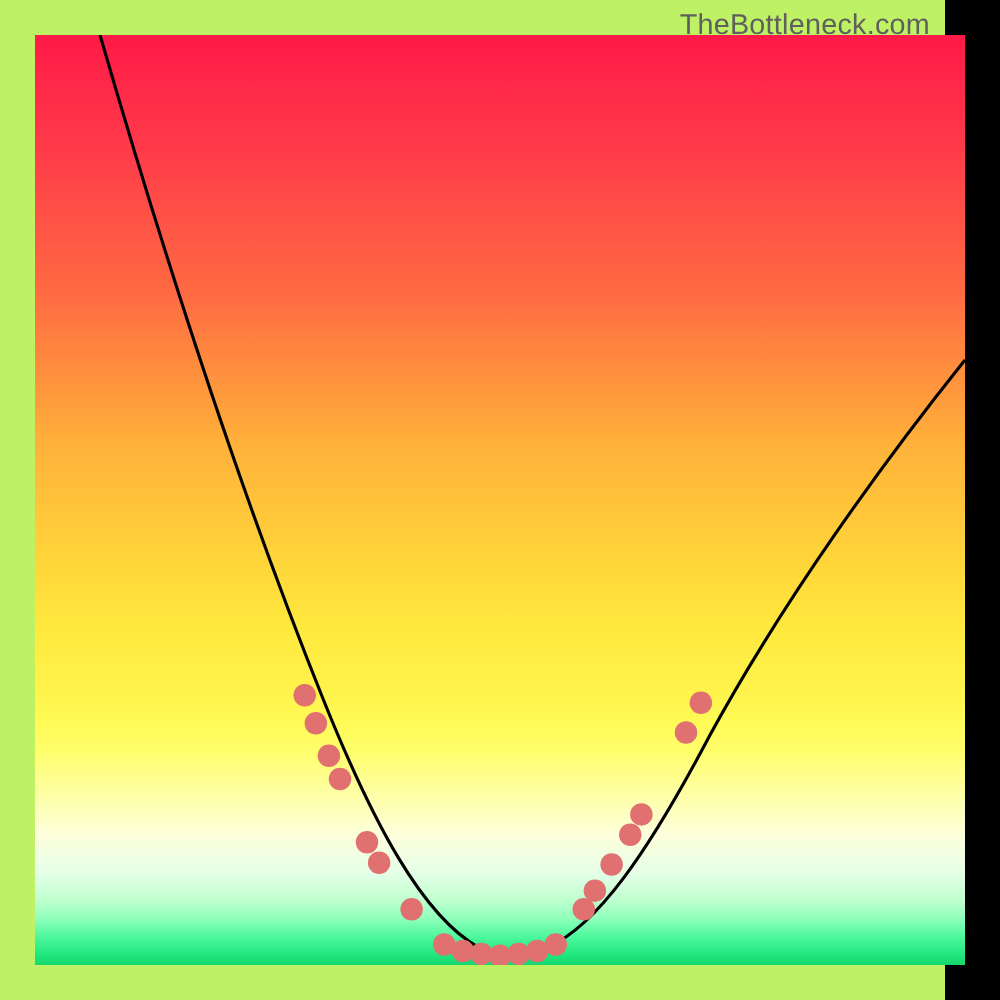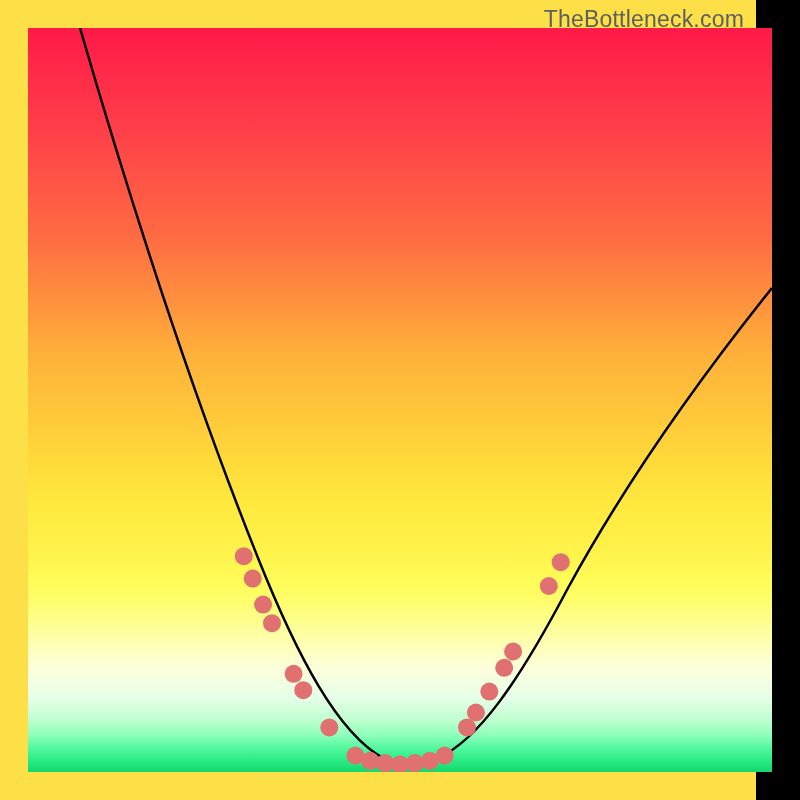--- a/index.html
+++ b/index.html
@@ -10,21 +10,21 @@
     background: #000;
     overflow: hidden;
     font-family: Arial, Helvetica, sans-serif;
   }
   .frame {
     position: absolute;
     left: 0;
     top: 0;
     width: 756px;
     height: 800px;
-    background: #fde047;
+    background: #bef264;
   }
   .plot {
     position: absolute;
     left: 28px;
     top: 28px;
     width: 744px;
     height: 744px;
     background: linear-gradient(to bottom,
       #ff1a47 0%,
       #ff3a4a 12%,

